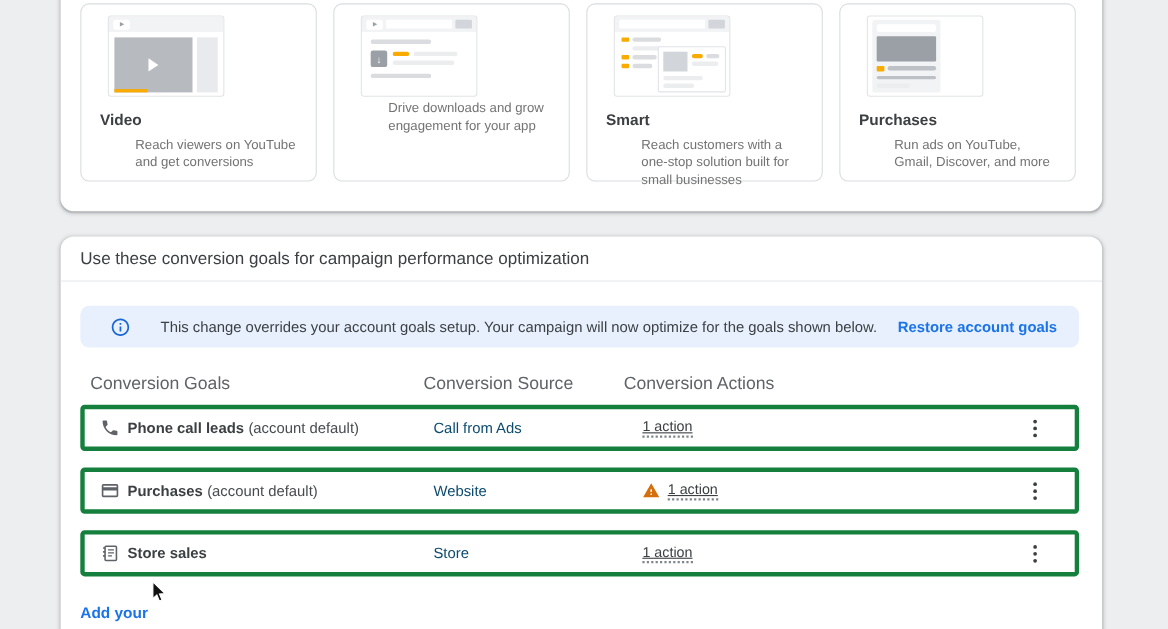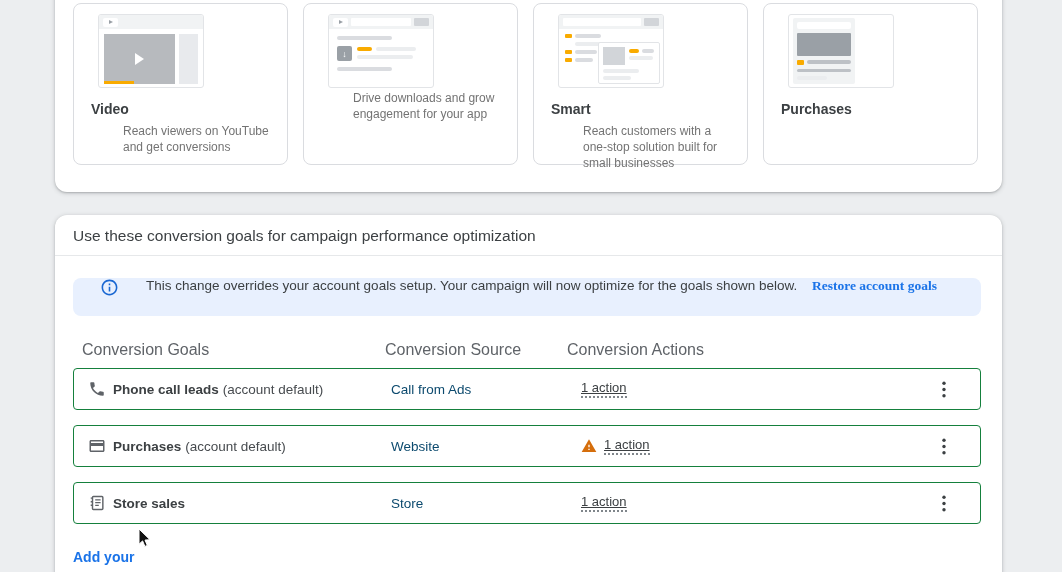--- a/index.html
+++ b/index.html
@@ -65,31 +65,31 @@
   .v-disc .ph-img { height:24px; background:#9aa0a6; border-radius:1px; }
   .v-disc .ph-row { display:flex; gap:3px; align-items:center; }
   .v-disc .sq { width:7px; height:5px; background:#f9ab00; border-radius:1px; flex:none; }
   .v-disc .short { width:55%; }
 
   
   .cg-title { position:absolute; left:18px; top:12px; font-size:15.5px; font-weight:400; color:#3c4043; }
   .cg-divider { position:absolute; left:0; top:40px; width:100%; border-top:1px solid #e6e8ea; }
 
   .banner { position:absolute; left:18px; top:63px; width:908px; height:38px; background:#e8f0fe;
-            border-radius:8px; display:flex; align-items:flex-start; padding:0 44px 0 27px; }
+            border-radius:8px; display:flex; align-items:center; padding:0 20px 0 27px; }
   .banner-text { font-size:13.5px; color:#3c4043; margin-left:27px; }
   .banner-spacer { flex:1; }
-  .banner-action { font-size:13.5px; font-weight:700; color:#1a73e8; text-decoration:none; cursor:pointer;font-family:Liberation Serif, serif; }
+  .banner-action { font-size:13.5px; font-weight:700; color:#1a73e8; text-decoration:none; cursor:pointer; }
 
   .col-headers { position:absolute; left:0; top:126px; width:100%; height:16px; font-size:16px; color:#5f6368; }
   .ch { position:absolute; top:0; }
   .ch-goals { left:27px; } .ch-source { left:330px; } .ch-actions { left:512px; }
 
   .rows { position:absolute; left:18px; top:153px; width:908px; }
-  .goal-row { position:relative; height:42px; border:1px solid #15803d; border-radius:4px; background:#fff;
+  .goal-row { position:relative; height:42px; border:4px solid #15803d; border-radius:4px; background:#fff;
               margin-bottom:15px; }
   .goal-row > * { position:absolute; top:50%; transform:translateY(-50%); }
   .goal-icon { left:14px; width:18px; height:18px; }
   .goal-name { left:39px; font-size:13.5px; color:#3c4043; white-space:nowrap; }
   .goal-name b { font-weight:700; }
   .goal-suffix { margin-left:4px; font-weight:400; color:#474b4f; }
   .source { left:317px; font-size:13.5px; color:#0c4a6e; }
   .actions { left:507px; display:flex; align-items:center; gap:7px; }
   .warn-icon { width:16px; height:16px; flex:none; }
   .action-link { font-size:13px; color:#3c4043; text-decoration:underline; border-bottom:2px dotted #80868b;
@@ -214,20 +214,21 @@
               <div class="ph-row">
                   <span class="sq"></span>
                   <span class="bar dark" style="flex:1"></span>
                 </div>
               <span class="bar dark"></span>
               <span class="bar light short"></span>
             </div>
           </div>
         </div>
         <h3>Purchases</h3>
+        <p>Run ads on YouTube, Gmail, Discover, and more</p>
       </div>
 
     </div>
   </section>
 
   <section class="panel panel-bottom">
     <h2 class="cg-title">Use these conversion goals for campaign performance optimization</h2>
     <div class="cg-divider"></div>
 
     <div class="banner">

